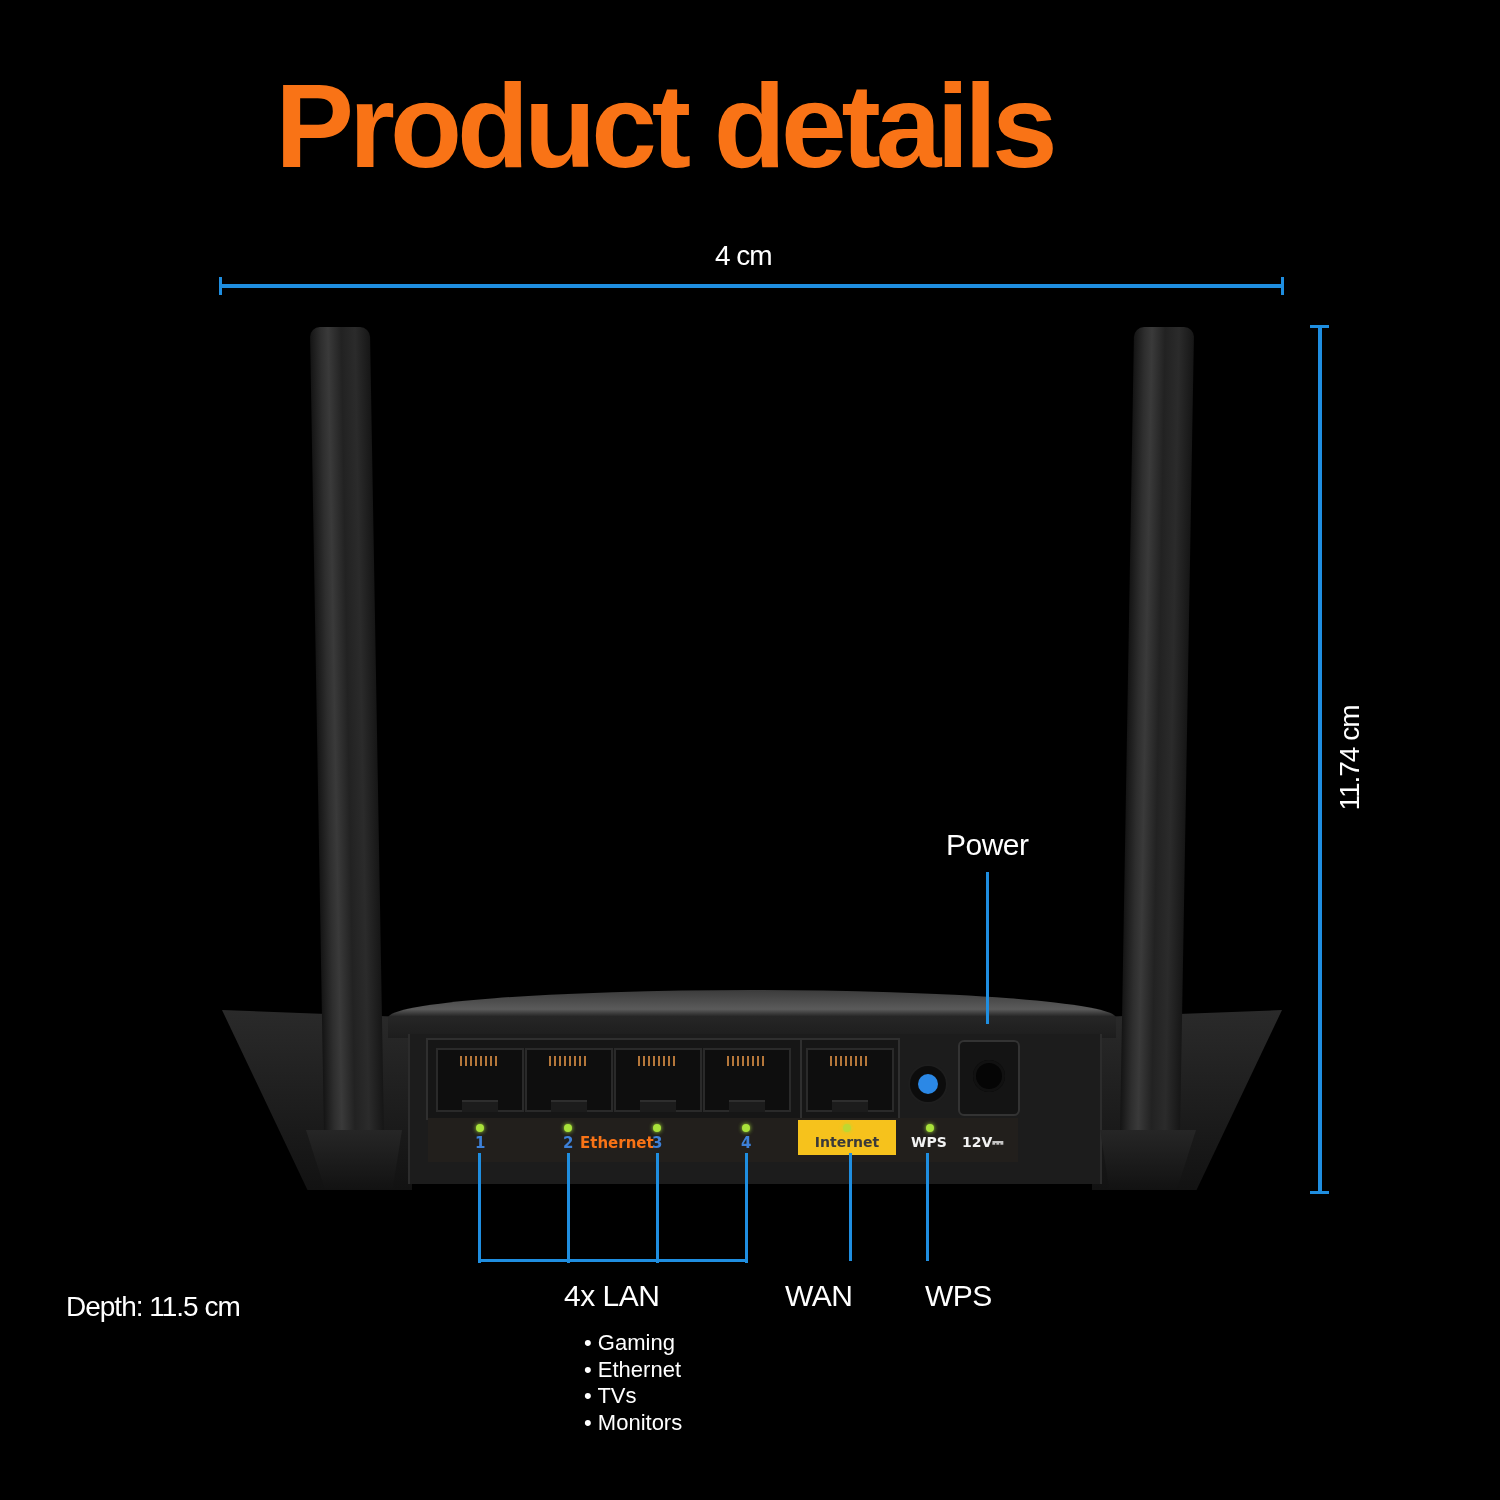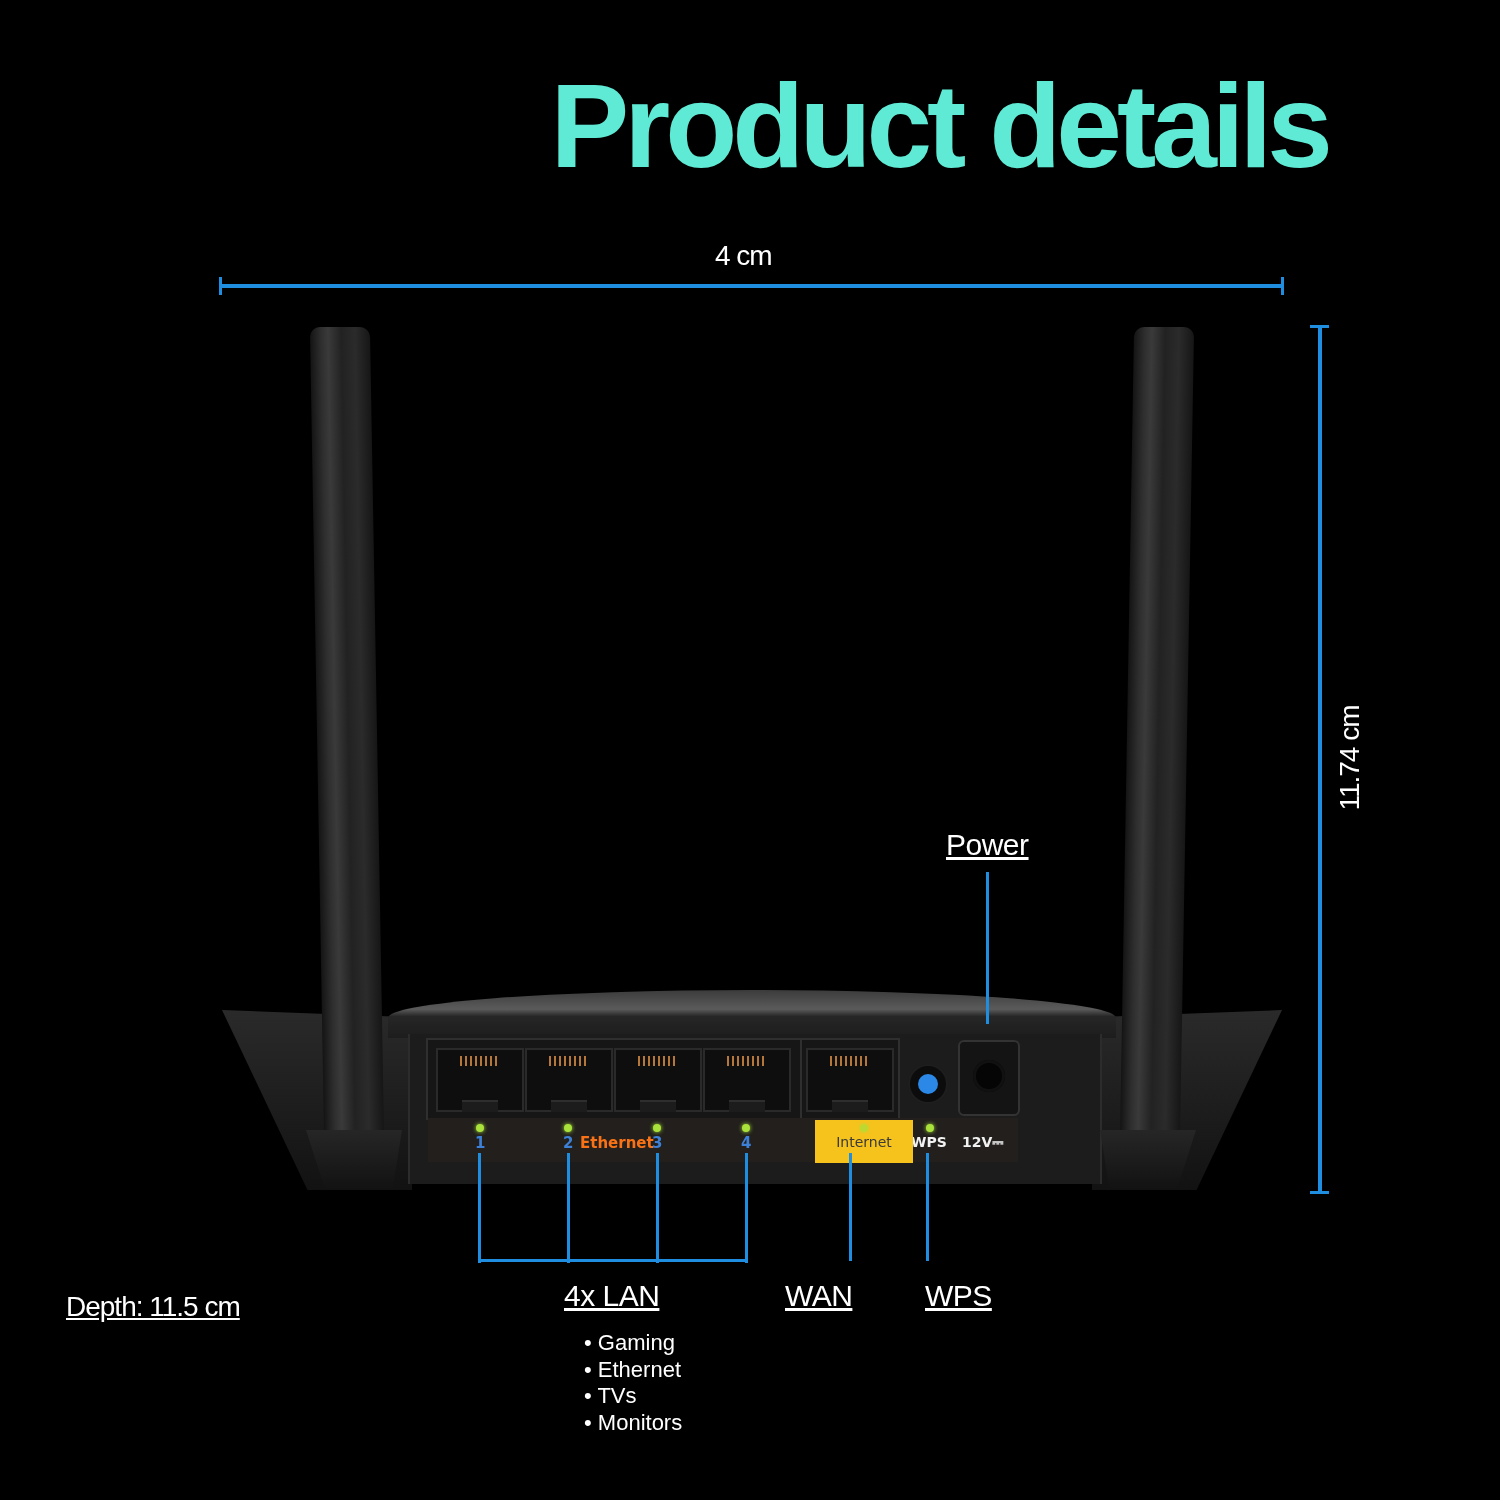--- a/index.html
+++ b/index.html
@@ -1,38 +1,38 @@
 <!DOCTYPE html>
 <html><head>
 <meta charset="utf-8">
 <style>
   html, body { margin:0; padding:0; background:#000; }
   body { width:1500px; height:1500px; position:relative; overflow:hidden; font-family:"Liberation Sans", sans-serif; color:#fff; }
   .abs { position:absolute; }
-  .title { left:0; width:1328px; top:62px; text-align:right; font-size:118px; font-weight:bold; letter-spacing:-5px; color:#5eead4; line-height:1.1; }
+  .title { left:0; width:1328px; top:62px; text-align:center; font-size:118px; font-weight:bold; letter-spacing:-5px; color:#f97316; line-height:1.1; }
   .dim-text { font-size:28px; color:#fff; letter-spacing:-1px; }
   .bline { background:#1f8ee0; }
-  .label { font-size:30px; color:#fff; letter-spacing:-0.5px; white-space:nowrap;text-decoration:underline; }
+  .label { font-size:30px; color:#fff; letter-spacing:-0.5px; white-space:nowrap; }
   .bullets { font-size:22px; line-height:26.5px; color:#fff; list-style:none; margin:0; padding:0; }
   .bullets li::before { content:"• "; }
 
   
   .antenna { width:60px; border-radius:10px 10px 6px 6px; background:linear-gradient(90deg,#141414 0%,#2e2e2e 18%,#3a3a3a 30%,#222 52%,#2b2b2b 75%,#161616 100%); }
   .wing { background:linear-gradient(180deg,#2a2a2a,#121212); }
   .top-shell { left:388px; top:990px; width:728px; height:48px; background:linear-gradient(180deg,#3b3b3b 0%,#5b5b5b 40%,#262626 55%,#1d1d1d 100%); border-radius:50% 50% 0 0 / 28px 28px 0 0; }
   .panel { left:408px; top:1034px; width:690px; height:150px; background:#1c1c1c; border-left:2px solid #2c2c2c; border-right:2px solid #2c2c2c; }
   .portblock { background:#161616; border:2px solid #2f2f2f; }
   .port { width:84px; height:60px; background:#0e0e0e; border:2px solid #2a2a2a; position:absolute; }
   .port .pins { position:absolute; left:22px; top:6px; width:40px; height:10px; background:repeating-linear-gradient(90deg,#b5773a 0 2px,transparent 2px 5px); }
   .port .latch { position:absolute; left:24px; bottom:-2px; width:36px; height:10px; background:#1c1c1c; border-top:2px solid #2e2e2e; }
   .strip { left:428px; top:1118px; width:590px; height:44px; background:#221f1c; }
   .led { width:8px; height:8px; border-radius:50%; background:#a8e23a; box-shadow:0 0 4px #a8e23a; position:absolute; }
   .port-num { position:absolute; font-size:15px; color:#3d80d8; font-weight:bold; font-family:"DejaVu Sans", sans-serif; }
   .eth { position:absolute; font-size:15px; color:#f97316; font-weight:bold; font-family:"DejaVu Sans", sans-serif; }
-  .internet { left:815px; top:1120px; width:98px; height:43px; background:#f6c21c; }
+  .internet { left:798px; top:1120px; width:98px; height:35px; background:#f6c21c;font-weight:bold; }
   .internet span { position:absolute; left:0; right:0; top:14px; text-align:center; font-size:14px; color:#3a3a3a; font-family:"DejaVu Sans", sans-serif; }
   .wps-btn { left:910px; top:1066px; width:36px; height:36px; border-radius:50%; background:#0c0c0c; box-shadow:0 0 0 2px #1e1e1e; }
   .wps-btn::after { content:""; position:absolute; left:8px; top:8px; width:20px; height:20px; border-radius:50%; background:#2b88e6; }
   .power-jack { left:958px; top:1040px; width:58px; height:72px; background:#141414; border:2px solid #333; border-radius:6px; }
   .power-jack::after { content:""; position:absolute; left:13px; top:18px; width:32px; height:32px; border-radius:50%; background:#050505; box-shadow:inset 0 0 0 3px #111; }
   .small-lbl { position:absolute; font-size:14px; font-weight:bold; color:#f2f2f2; font-family:"DejaVu Sans", sans-serif; }
 </style>
 </head>
 <body>
 

